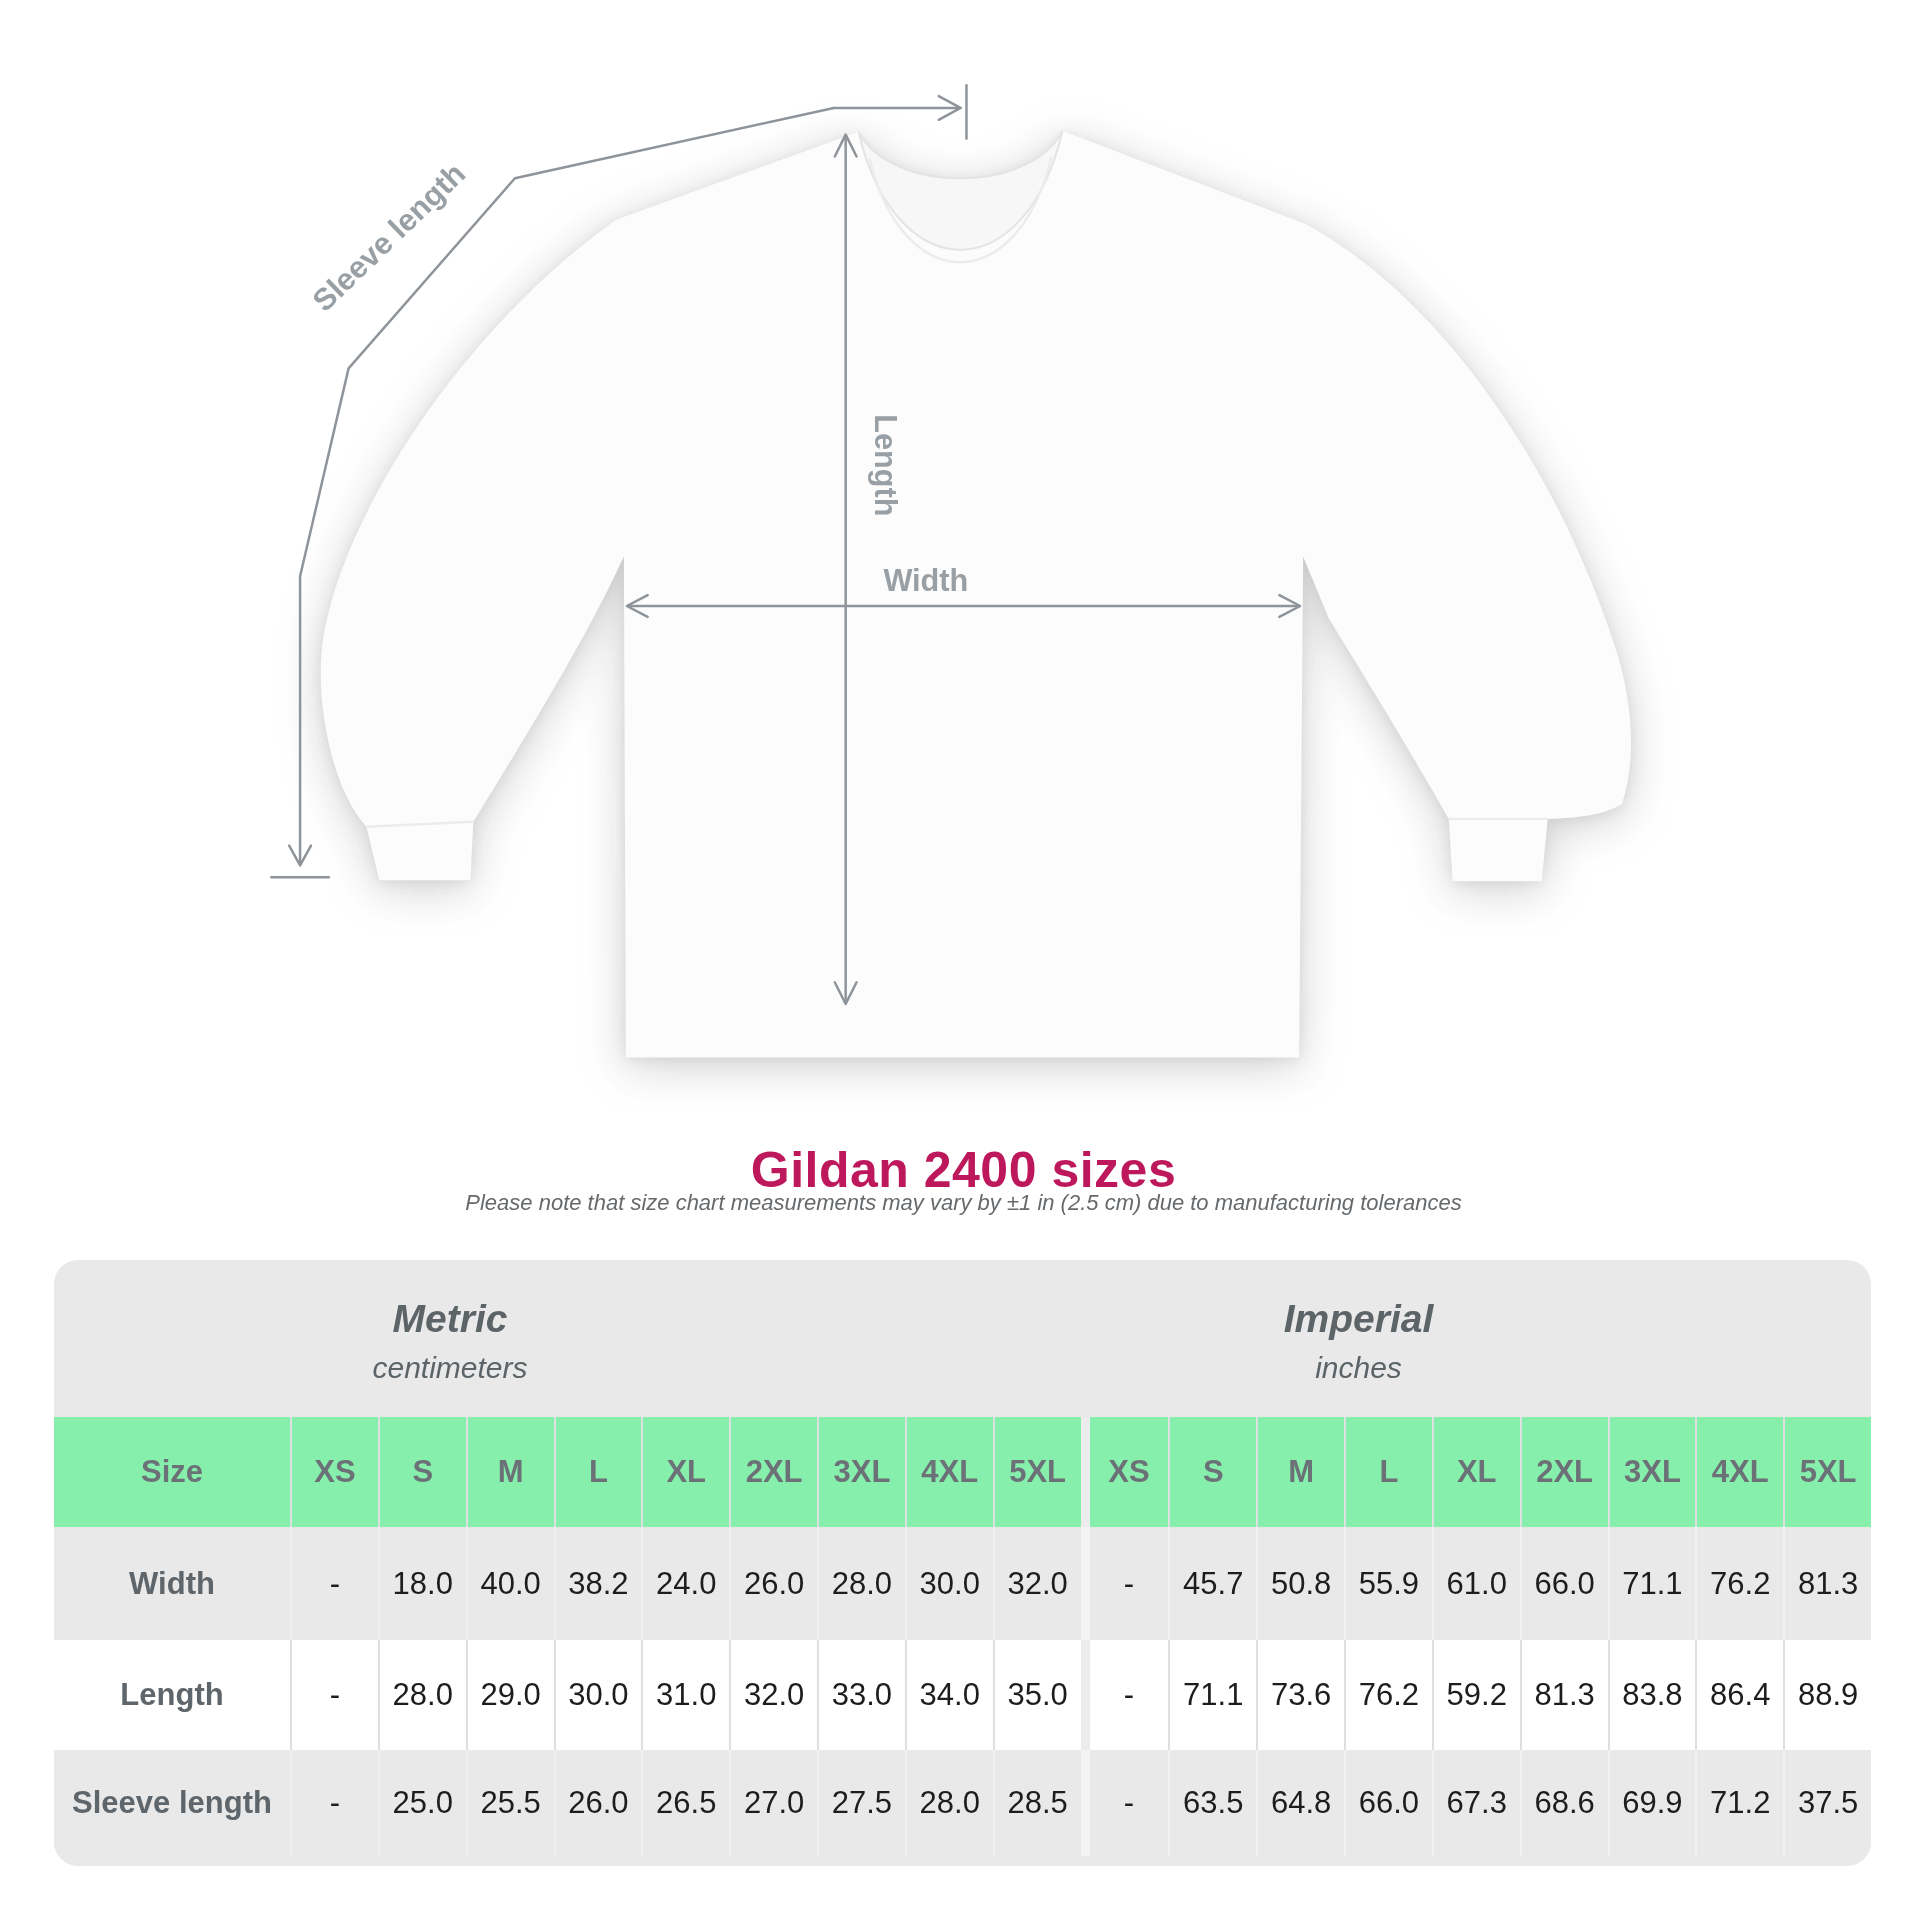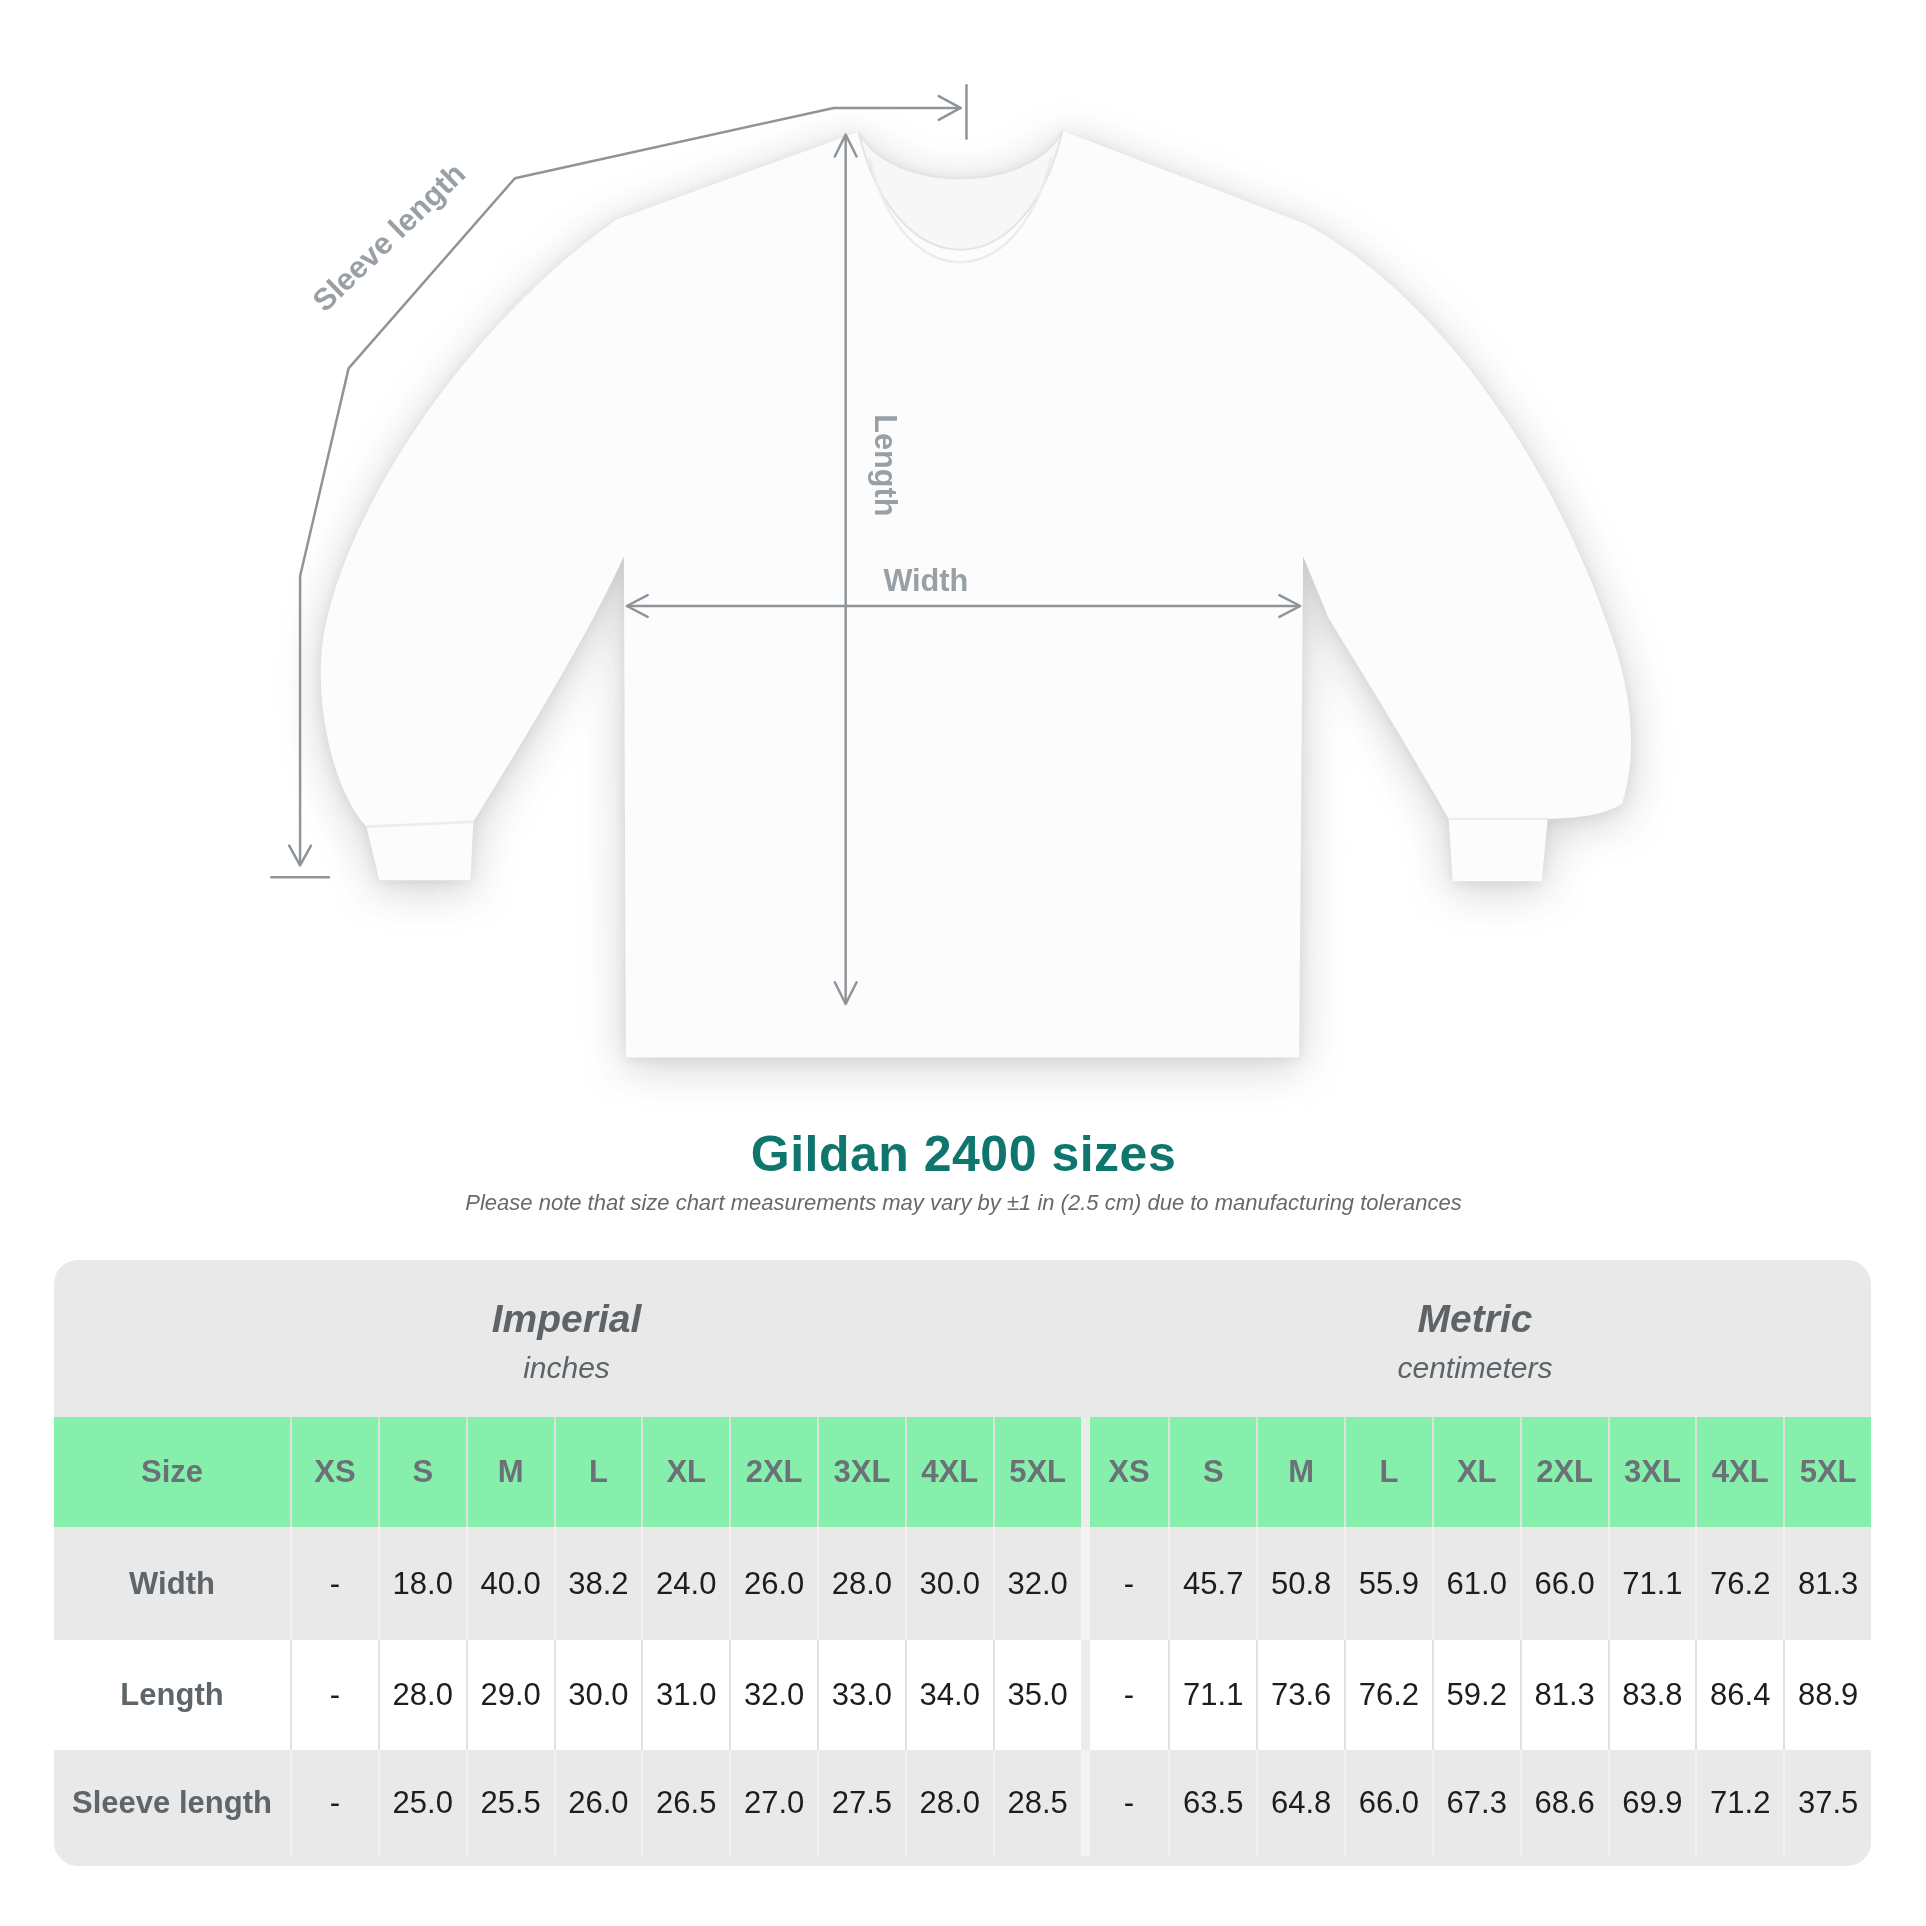--- a/index.html
+++ b/index.html
@@ -11,22 +11,22 @@
 
   
   #shirt-svg{left:0;top:0;width:1927px;height:1109px;}
   .shirt-body{fill:#fcfcfc;filter:drop-shadow(0 8px 22px rgba(150,150,150,.38)) drop-shadow(0 2px 6px rgba(170,170,170,.28));}
   .collar-band{fill:#f7f7f7;stroke:#e4e4e4;stroke-width:2;}
   .seam{fill:none;stroke:#ececec;stroke-width:2.5;}
   .measure{fill:none;stroke:#8e9499;stroke-width:2.5;stroke-linecap:round;stroke-linejoin:round;}
   .mlabel{fill:#99a0a5;font-weight:bold;font-size:31px;}
 
   
-  #page-title{left:0;right:0;top:1125px;margin:0;text-align:center;
-    font-size:50px;font-weight:bold;color:#0f766e;letter-spacing:0.5px;}
+  #page-title{left:0;right:0;top:1125px;margin:16px;text-align:center;
+    font-size:50px;font-weight:bold;color:#be185d;letter-spacing:0.5px;}
   #page-subtitle{left:0;right:0;top:1190px;margin:0;text-align:center;
     font-size:22px;font-style:italic;color:#666a6d;}
 
   
   #size-table{left:54px;top:1260px;width:1817px;height:606px;
     background:#e9e9e9;border-radius:24px;overflow:hidden;}
   .unit-band{display:flex;height:157px;}
   .unit-half{flex:0 0 1025px;display:flex;flex-direction:column;align-items:center;justify-content:center;gap:10px;padding-top:4px;}
   .unit-half.metric{flex:1;}
   .unit-name{font-size:39px;font-weight:bold;font-style:italic;color:#5d6468;}
@@ -105,27 +105,27 @@
   <text class="mlabel" transform="translate(884,470) rotate(90)" text-anchor="middle">Length</text>
   <text class="mlabel" x="935" y="597" text-anchor="middle">Width</text>
 </svg>
 
 <h1 id="page-title" class="abs">Gildan 2400 sizes</h1>
 <p id="page-subtitle" class="abs">Please note that size chart measurements may vary by ±1 in (2.5 cm) due to manufacturing tolerances</p>
 
 <div id="size-table" class="abs">
 
   <div class="unit-band">
+    <div class="unit-half metric">
+      <div class="unit-name">Metric</div>
+      <div class="unit-sub">centimeters</div>
+    </div>
     <div class="unit-half">
       <div class="unit-name">Imperial</div>
       <div class="unit-sub">inches</div>
-    </div>
-    <div class="unit-half metric">
-      <div class="unit-name">Metric</div>
-      <div class="unit-sub">centimeters</div>
     </div>
   </div>
 
   <div class="grid-row row-sizes row-white">
     <div class="cell lbl hdr">Size</div>
     <div class="cell hdr">XS</div>
     <div class="cell hdr">S</div>
     <div class="cell hdr">M</div>
     <div class="cell hdr">L</div>
     <div class="cell hdr">XL</div>

